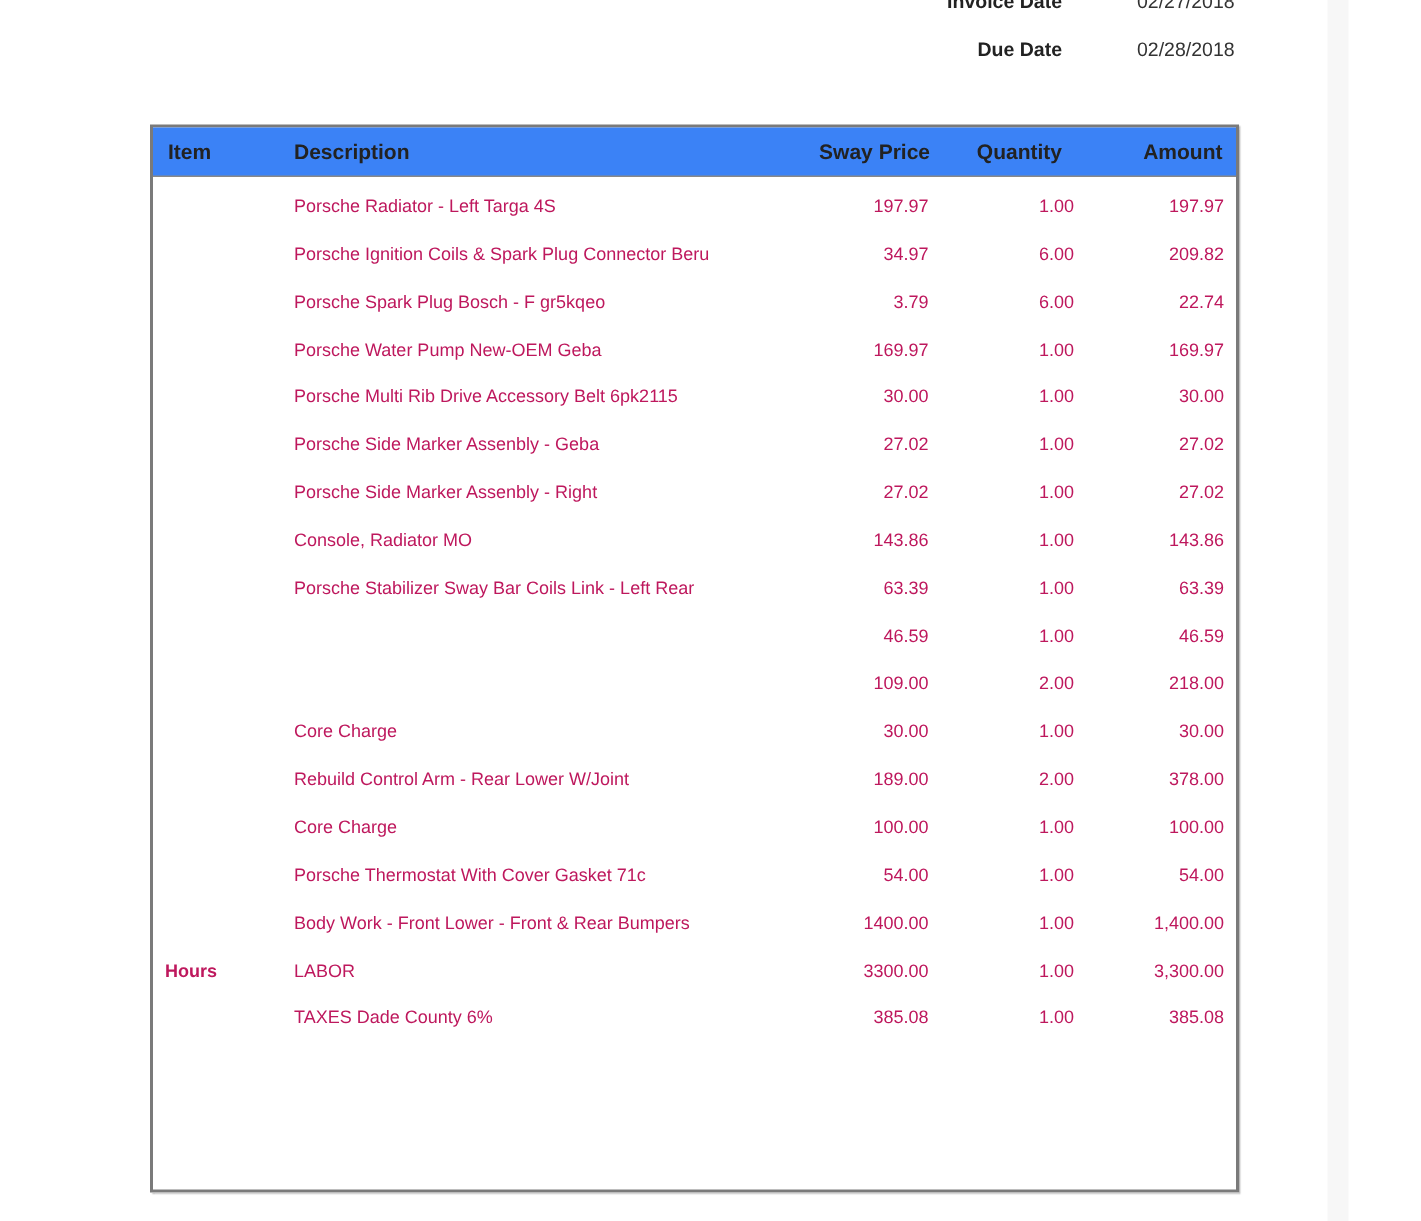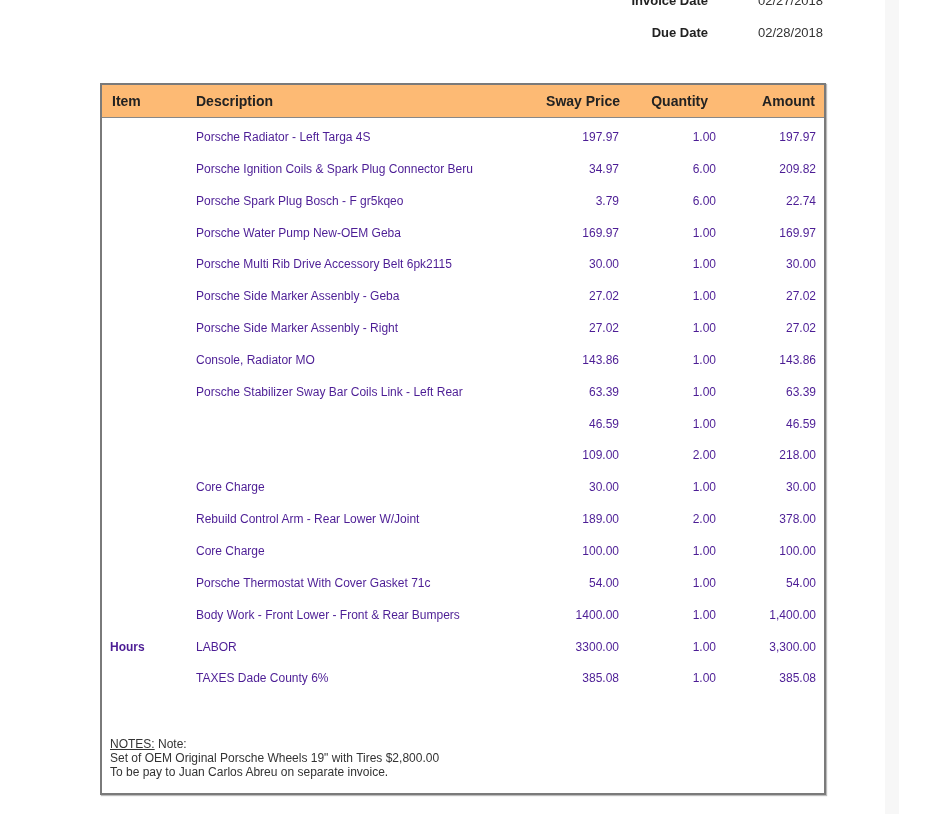--- a/index.html
+++ b/index.html
@@ -20,32 +20,32 @@
     .meta-row .meta-label { left: 568px; }
     .meta-row .meta-value { left: 758px; }
 
     .invoice-box {
       position: absolute; left: 100px; top: 83px; width: 726px; height: 712px;
       border: 2px solid #7a7a7a; box-sizing: border-box;
       box-shadow: 1px 1px 1px #bbb;
     }
     .thead {
       position: absolute; left: 0; top: 0; width: 100%; height: 32px;
-      background: #fdba74; border-bottom: 1px solid #888;
+      background: #3b82f6; border-bottom: 1px solid #888;
       font-weight: bold; font-size: 14px; color: #222;
     }
     .th { position: absolute; top: 8px; }
     .th-item { left: 10px; }
     .th-desc { left: 94px; }
     .th-price { right: 204px; }
     .th-qty { right: 116px; }
     .th-amt { right: 9px; }
 
     .rows { position: absolute; left: 0; top: 35px; width: 100%; }
-    .row { position: relative; height: 31.85px; font-size: 12px; color: #4c1d95; }
+    .row { position: relative; height: 31.85px; font-size: 12px; color: #be185d; }
     .cell { position: absolute; top: 10px; white-space: nowrap; }
     .c-item { left: 8px; font-weight: bold; }
     .c-desc { left: 94px; }
     .c-price { right: 205px; text-align: right; }
     .c-qty { right: 108px; text-align: right; }
     .c-amt { right: 8px; text-align: right; }
 
     .notes {
       position: absolute; left: 8px; top: 652px; font-size: 12px; line-height: 14px; color: #333;
     }
@@ -193,18 +193,13 @@
       </div>
       <div class="row">
         <span class="cell c-item"></span>
         <span class="cell c-desc">TAXES Dade County 6%</span>
         <span class="cell c-price">385.08</span>
         <span class="cell c-qty">1.00</span>
         <span class="cell c-amt">385.08</span>
       </div>
     </div>
 
-  <div class="notes">
-    <div><span class="notes-label">NOTES:</span><span> Note:</span></div>
-    <div>Set of OEM Original Porsche Wheels 19" with Tires $2,800.00</div>
-    <div>To be pay to Juan Carlos Abreu on separate invoice.</div>
-  </div>
 </div>
 
 </body></html>

